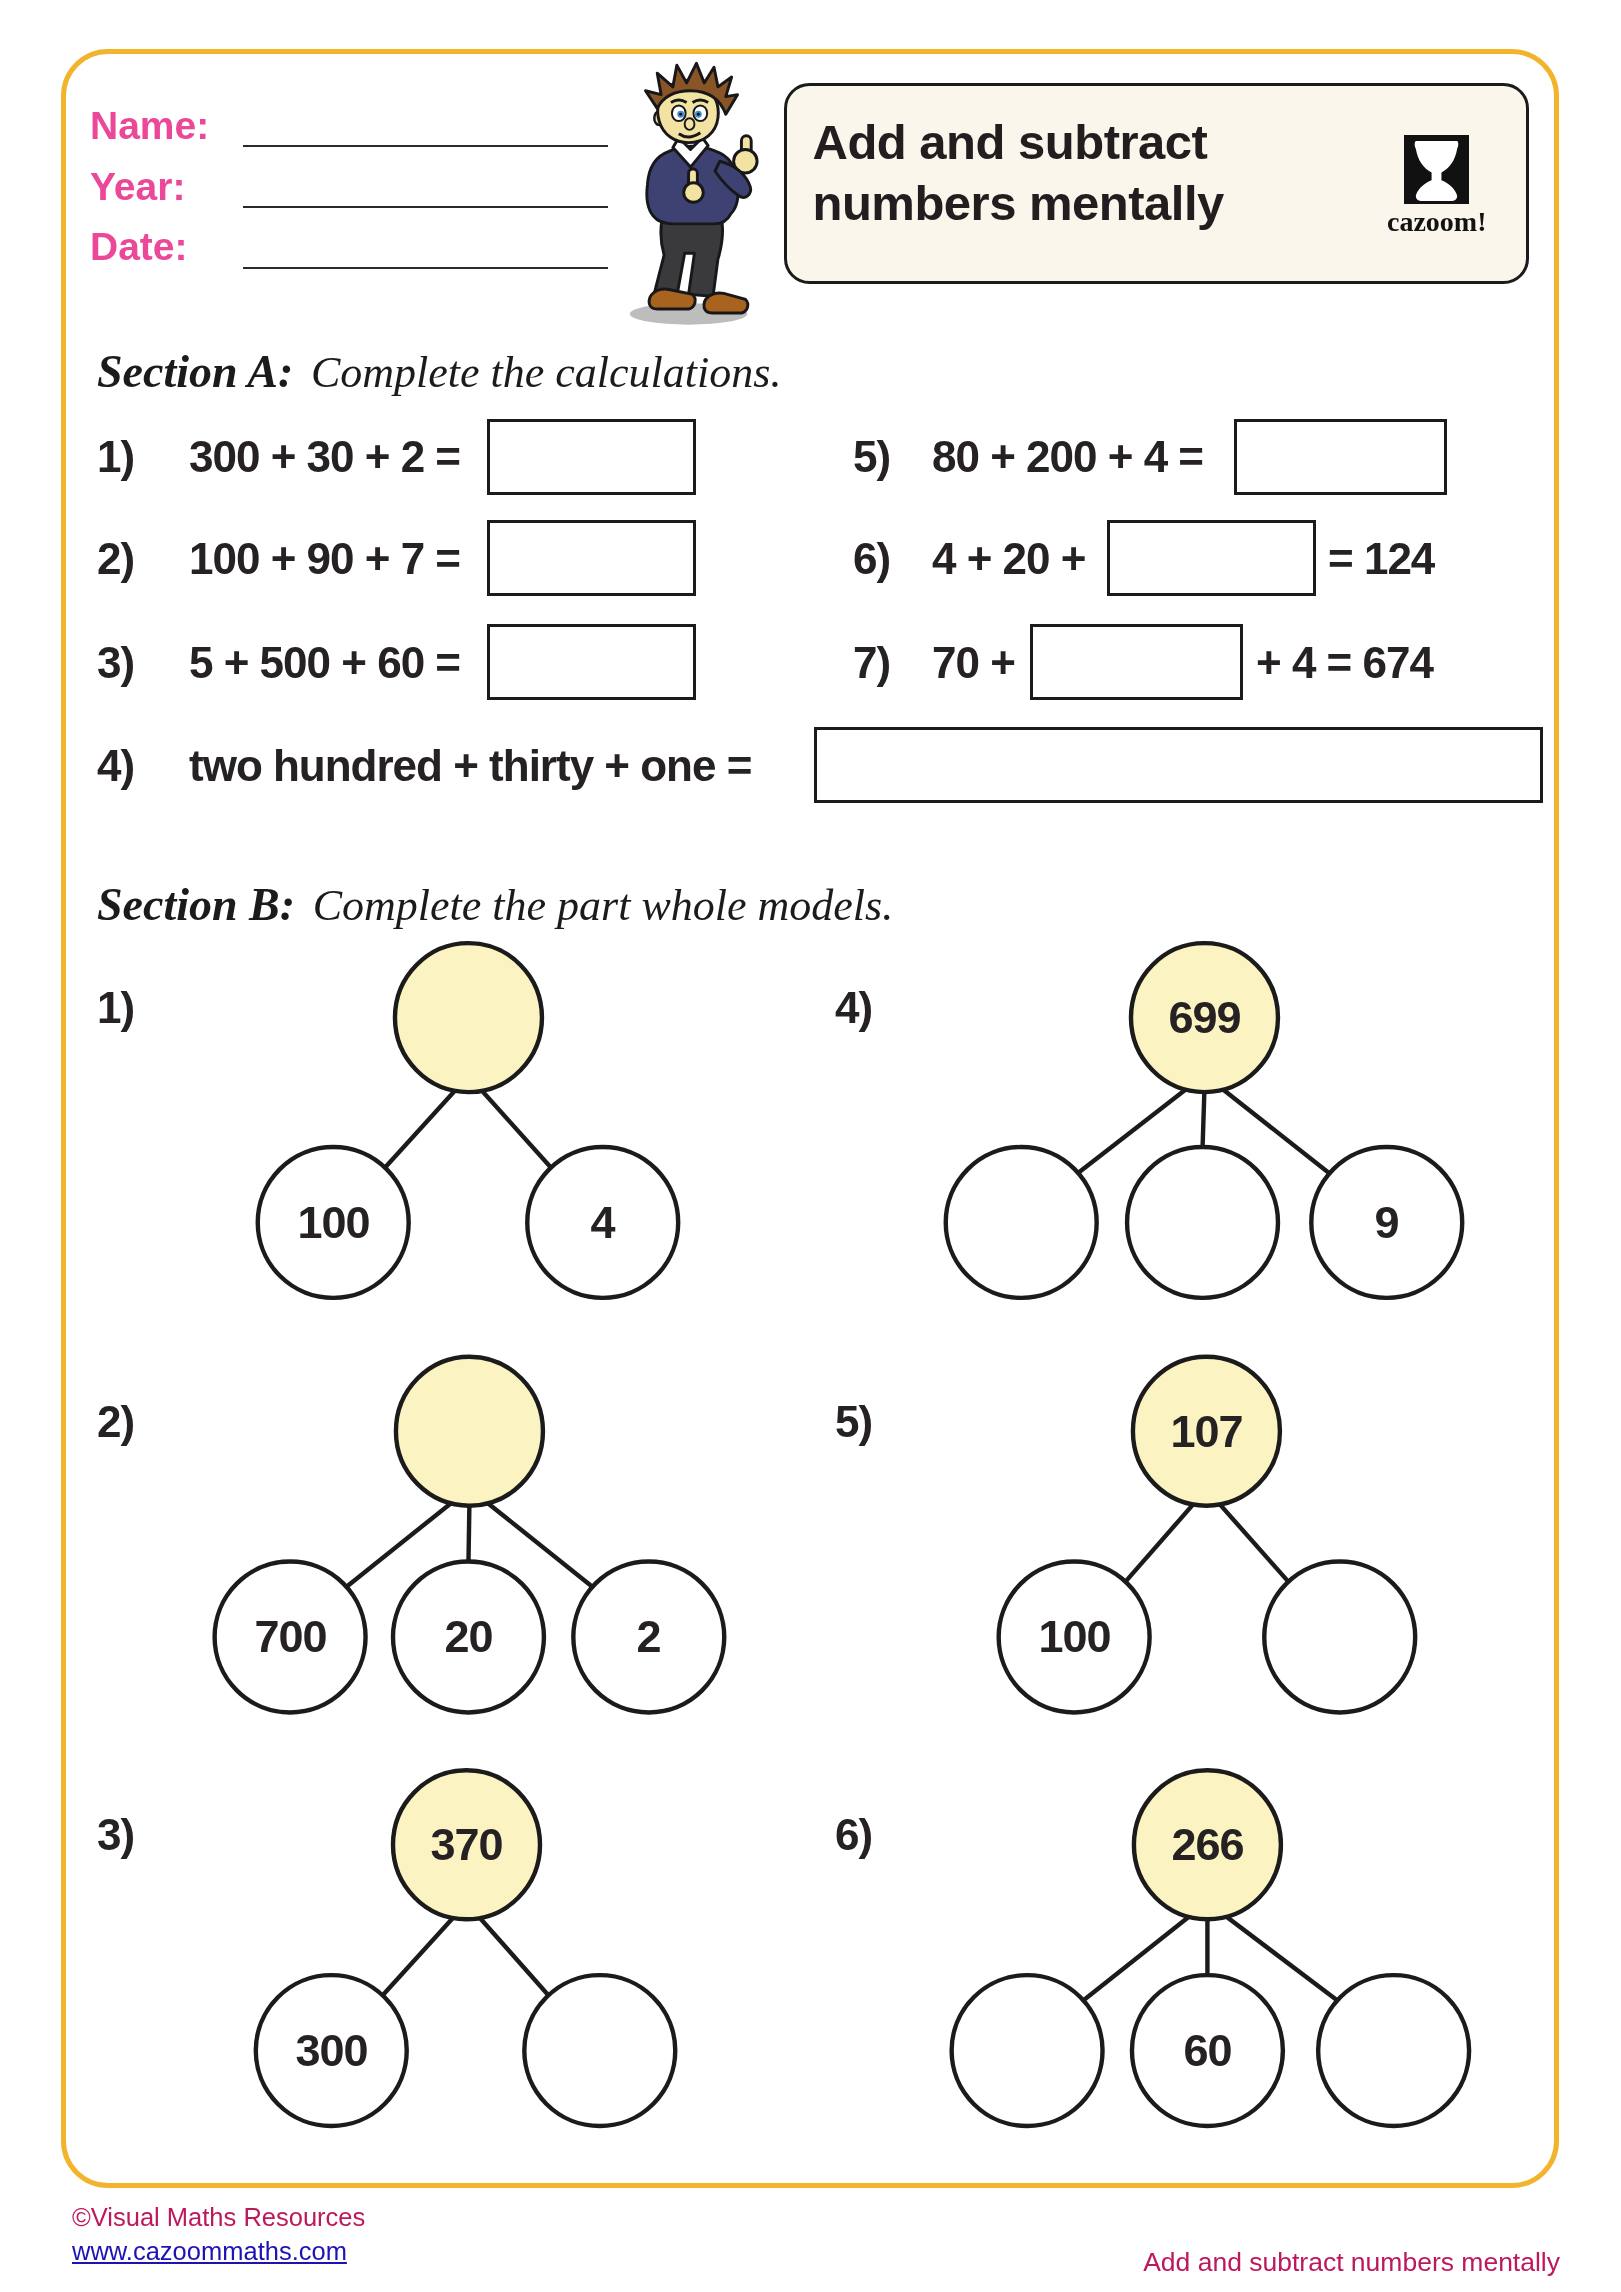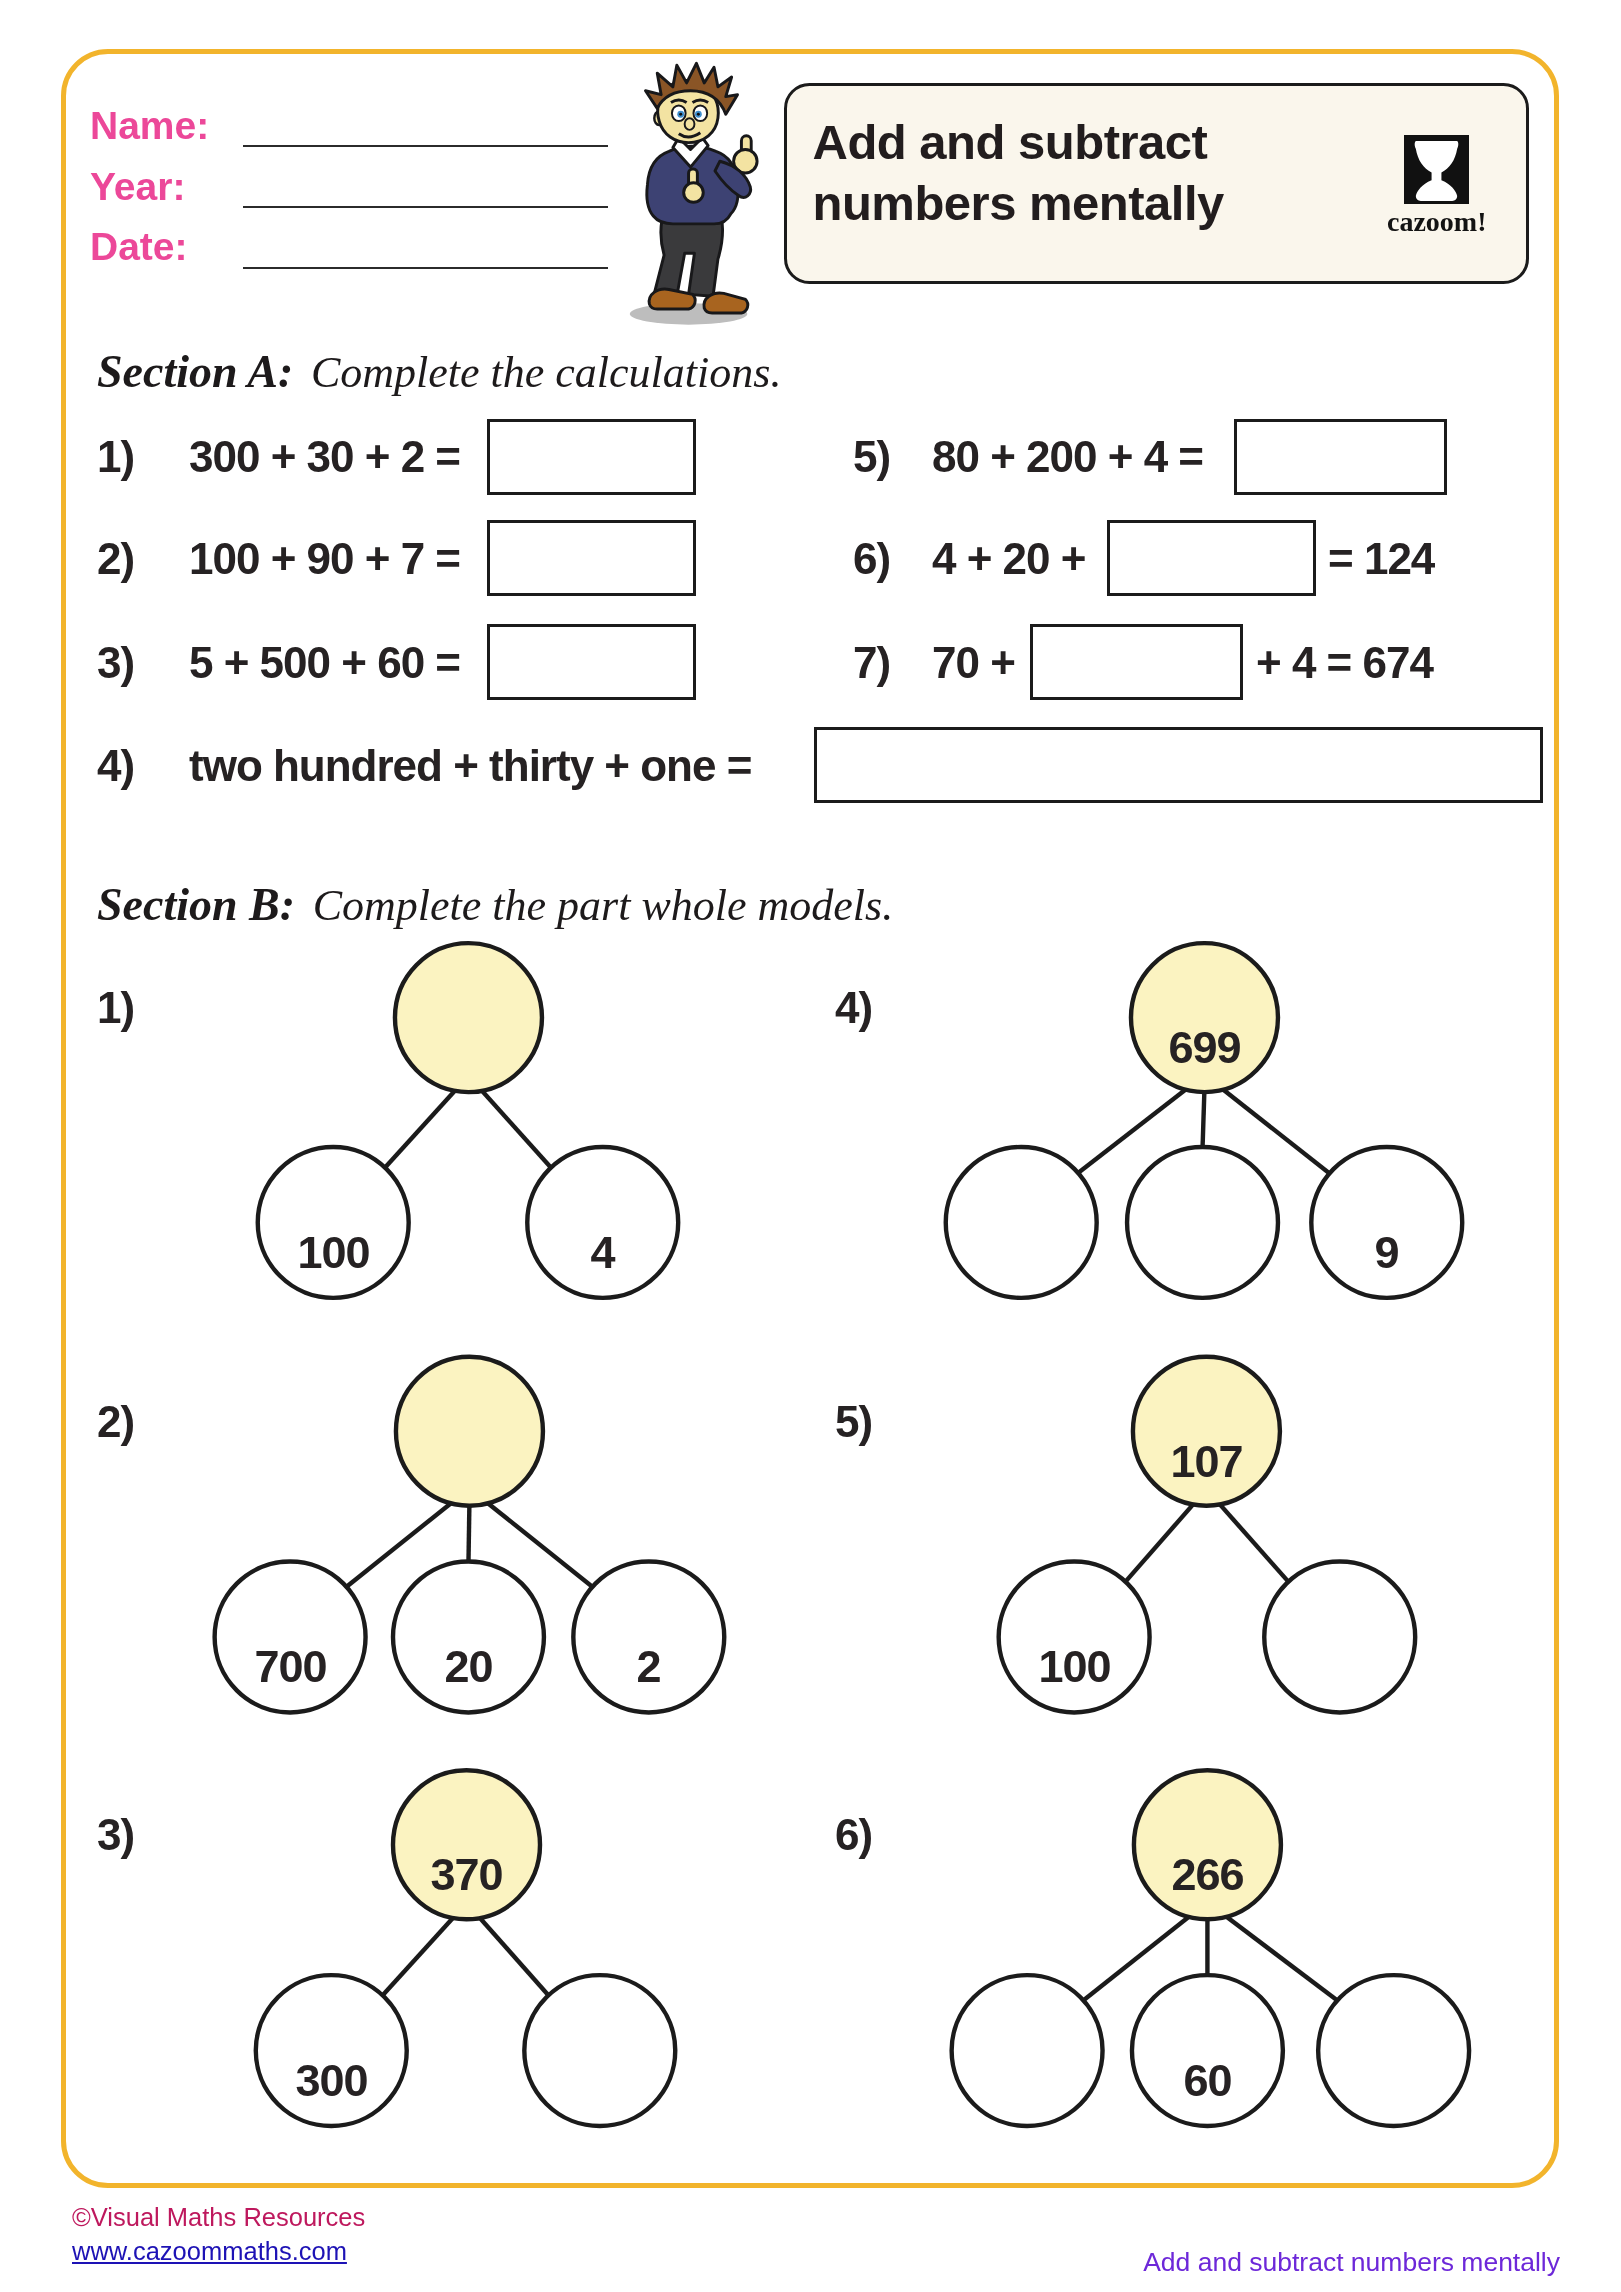--- a/index.html
+++ b/index.html
@@ -17,24 +17,24 @@
   .logosq{width:65px;height:69px;margin:0 auto;background:#111111;display:block;}
   .logotext{font-family:"Liberation Serif", serif;font-weight:bold;font-size:28px;color:#131313;margin-top:2px;}
   .secheader{position:absolute;font-family:"Liberation Serif", serif;font-size:46px;color:#1d1a1b;white-space:nowrap;}
   .secheader .sh{font-weight:bold;font-style:italic;}
   .secheader .si{font-style:italic;font-size:44px;margin-left:17.6px;}
   .eqnum,.eqtext{position:absolute;font-size:44px;font-weight:bold;line-height:45px;
                  letter-spacing:-1px;white-space:nowrap;color:#262223;}
   .eqbox{position:absolute;background:#ffffff;border:3.9px solid #1b1b1b;box-sizing:border-box;}
   .modlabel{position:absolute;font-size:44px;font-weight:bold;letter-spacing:-1px;color:#262223;}
   .circval{position:absolute;width:157px;text-align:center;font-size:45px;font-weight:bold;
-           letter-spacing:-1px;line-height:51px;color:#262223;margin-top:30px;}
+           letter-spacing:-1px;line-height:51px;color:#262223;}
   .footer-left1{position:absolute;left:72px;top:2203px;font-size:25.5px;color:#be185d;}
   .footer-link{position:absolute;left:72px;top:2237px;font-size:25.5px;color:#1d12b5;text-decoration:underline;}
-  .footer-right{position:absolute;right:61px;top:2247px;font-size:26.5px;color:#6d28d9;}
+  .footer-right{position:absolute;right:61px;top:2247px;font-size:26.5px;color:#be185d;}
   svg{display:block;}
 </style>
 </head>
 <body>
 
 <div class="page">
 
   <div class="frame"></div>
 
   <div class="fieldlabel" style="left:90px;top:104px;">Name:</div>

